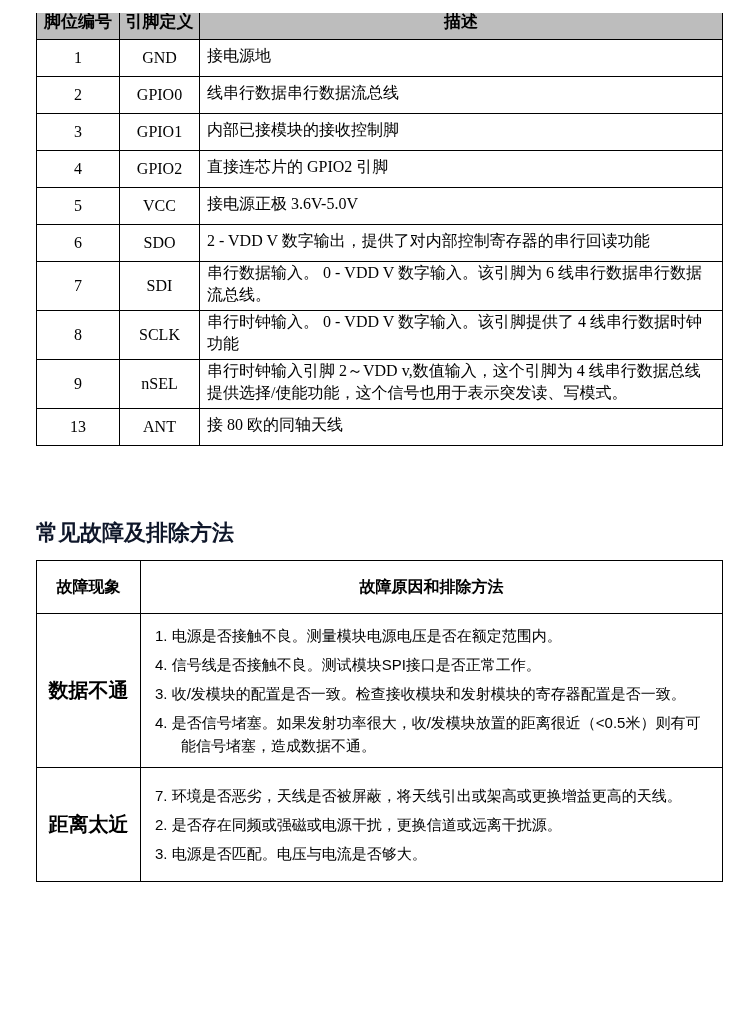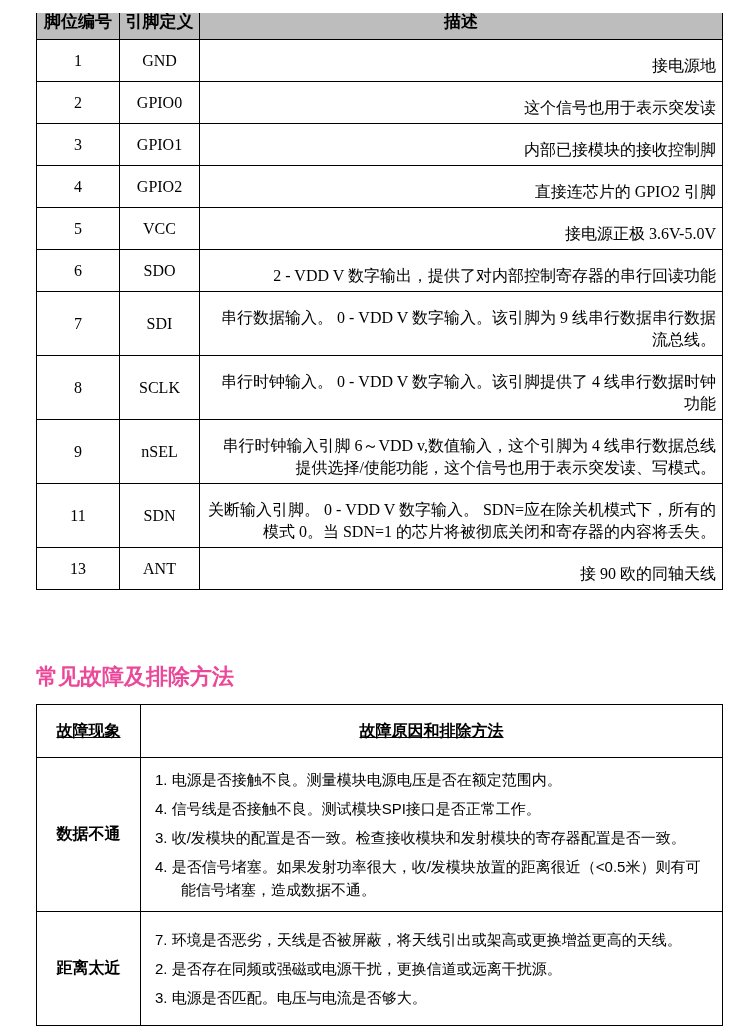--- a/index.html
+++ b/index.html
@@ -46,35 +46,35 @@
     font-size: 17px;
     text-align: center;
   }
   table.pin-table td.pin-num,
   table.pin-table td.pin-name {
     text-align: center;
     font-family: "Liberation Serif", serif;
     height: 34px;
   }
   table.pin-table td.pin-desc {
-    text-align: right;
-    padding: 15px 6px 4px 7px;
+    text-align: left;
+    padding: 0 6px 4px 7px;
     line-height: 22px;
     height: 34px;
     box-sizing: border-box;
   }
 
   
   .section-title {
     margin: 74px 0 0 36px;
     font-family: "Liberation Sans", sans-serif;
     font-weight: 700;
     font-size: 22px;
     line-height: 26px;
-    color: #ec4899;
+    color: #0f172a;
   }
 
   
   table.fault-table {
     border-collapse: collapse;
     table-layout: fixed;
     width: 686px;
     margin: 14px 0 0 36px;
     background: #ffffff;
   }
@@ -83,27 +83,26 @@
     border: 1.5px solid #000000;
     vertical-align: middle;
     overflow: hidden;
   }
   table.fault-table thead th {
     height: 50px;
     font-family: "Liberation Sans", sans-serif;
     font-weight: 700;
     font-size: 16px;
     text-align: center;
-    text-decoration: underline;
   }
   table.fault-table td.symptom {
     text-align: center;
     font-family: "Liberation Sans", sans-serif;
     font-weight: 700;
-    font-size: 16px;
+    font-size: 20px;
   }
   table.fault-table td.causes {
     padding: 4px 10px 4px 14px;
     box-sizing: border-box;
   }
   table.fault-table td.causes-row2 {
     padding-top: 10px;
     padding-bottom: 10px;
   }
   .fault-item {
@@ -136,21 +135,21 @@
     </thead>
     <tbody>
       <tr>
         <td class="pin-num">1</td>
         <td class="pin-name">GND</td>
         <td class="pin-desc">接电源地</td>
       </tr>
       <tr>
         <td class="pin-num">2</td>
         <td class="pin-name">GPIO0</td>
-        <td class="pin-desc">这个信号也用于表示突发读</td>
+        <td class="pin-desc">线串行数据串行数据流总线</td>
       </tr>
       <tr>
         <td class="pin-num">3</td>
         <td class="pin-name">GPIO1</td>
         <td class="pin-desc">内部已接模块的接收控制脚</td>
       </tr>
       <tr>
         <td class="pin-num">4</td>
         <td class="pin-name">GPIO2</td>
         <td class="pin-desc">直接连芯片的 GPIO2 引脚</td>
@@ -161,41 +160,36 @@
         <td class="pin-desc">接电源正极 3.6V-5.0V</td>
       </tr>
       <tr>
         <td class="pin-num">6</td>
         <td class="pin-name">SDO</td>
         <td class="pin-desc">2 - VDD V 数字输出，提供了对内部控制寄存器的串行回读功能</td>
       </tr>
       <tr>
         <td class="pin-num">7</td>
         <td class="pin-name">SDI</td>
-        <td class="pin-desc">串行数据输入。 0 - VDD V 数字输入。该引脚为 9 线串行数据串行数据流总线。</td>
+        <td class="pin-desc">串行数据输入。 0 - VDD V 数字输入。该引脚为 6 线串行数据串行数据流总线。</td>
       </tr>
       <tr>
         <td class="pin-num">8</td>
         <td class="pin-name">SCLK</td>
         <td class="pin-desc">串行时钟输入。 0 - VDD V 数字输入。该引脚提供了 4 线串行数据时钟功能</td>
       </tr>
       <tr>
         <td class="pin-num">9</td>
         <td class="pin-name">nSEL</td>
-        <td class="pin-desc">串行时钟输入引脚 6～VDD v,数值输入，这个引脚为 4 线串行数据总线提供选择/使能功能，这个信号也用于表示突发读、写模式。</td>
-      </tr>
-      <tr>
-        <td class="pin-num">11</td>
-        <td class="pin-name">SDN</td>
-        <td class="pin-desc">关断输入引脚。 0 - VDD V 数字输入。 SDN=应在除关机模式下，所有的模式 0。当 SDN=1 的芯片将被彻底关闭和寄存器的内容将丢失。</td>
+        <td class="pin-desc">串行时钟输入引脚 2～VDD v,数值输入，这个引脚为 4 线串行数据总线提供选择/使能功能，这个信号也用于表示突发读、写模式。</td>
       </tr>
       <tr>
         <td class="pin-num">13</td>
         <td class="pin-name">ANT</td>
-        <td class="pin-desc">接 90 欧的同轴天线</td>
+        <td class="pin-desc">接 80 欧的同轴天线</td>
       </tr>
     </tbody>
   </table>
 
   <h1 class="section-title">常见故障及排除方法</h1>
 
   <table class="fault-table">
     <colgroup>
       <col style="width:104px">
       <col style="width:582px">

